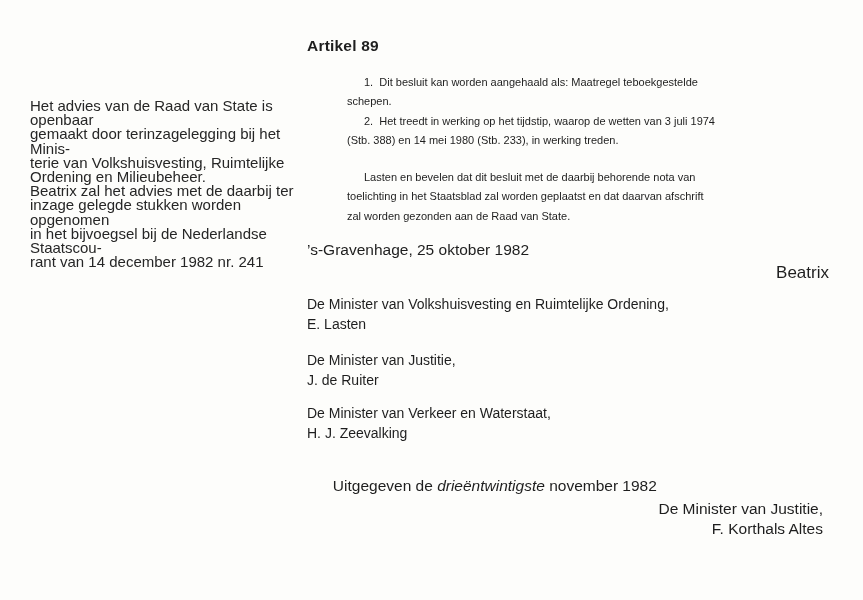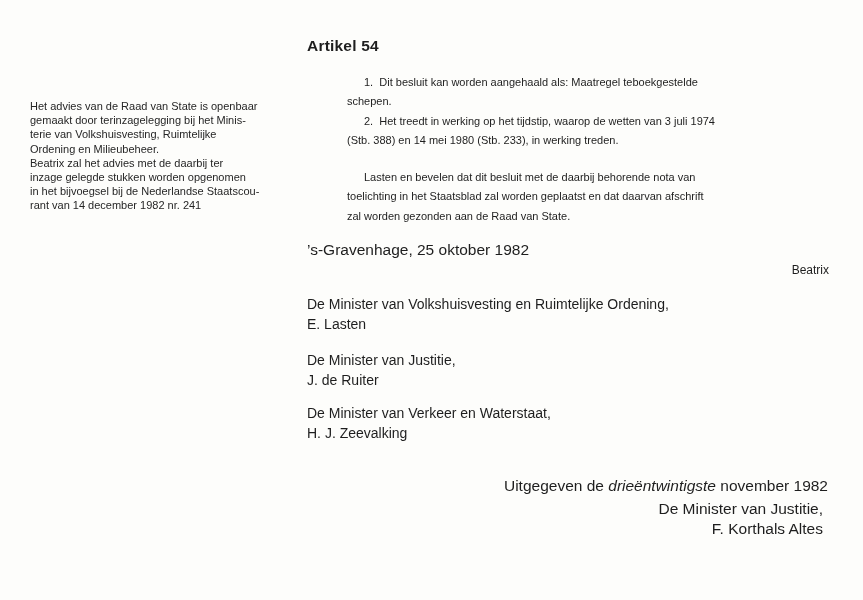--- a/index.html
+++ b/index.html
@@ -15,21 +15,21 @@
     overflow: hidden;
     font-family: "Liberation Sans", "DejaVu Sans", sans-serif;
     color: #1e1e1e;
   }
   
   .margin-note {
     position: absolute;
     left: 30px;
     top: 99px;
     width: 272px;
-    font-size: 11px;
+    font-size: 15px;
     line-height: 14.2px;
     color: #262626;
   }
   .margin-note .line { white-space: pre-wrap; }
 
   
   .main-col {
     position: absolute;
     left: 307px;
     width: 541px;
@@ -50,30 +50,29 @@
 
   .clauses { top: 73px; }
   .promulgation { top: 168px; }
   .dateline { top: 241px; font-size: 15.5px; white-space: pre-wrap; }
 
   .royal-sign {
     top: 263px;
     text-align: right;
     padding-right: 19px;
     box-sizing: border-box;
-    font-size: 12px;
+    font-size: 17px;
   }
   .minister { font-size: 14px; line-height: 19.8px; }
   .minister-1 { top: 295px; }
   .minister-2 { top: 351px; }
   .minister-3 { top: 404px; }
 
   .issued {
     top: 459px;
-    text-align: right;
     padding-right: 20px;
     box-sizing: border-box;
     font-size: 15.5px;
     white-space: pre-wrap;
   }
   .issued .it { font-style: italic; }
 
   .countersign {
     top: 499px;
     text-align: right;
@@ -94,21 +93,21 @@
     <div class="line">terie van Volkshuisvesting, Ruimtelijke</div>
     <div class="line">Ordening en Milieubeheer.</div>
     <div class="line">Beatrix zal het advies met de daarbij ter</div>
     <div class="line">inzage gelegde stukken worden opgenomen</div>
     <div class="line">in het bijvoegsel bij de Nederlandse Staatscou-</div>
     <div class="line">rant van 14 december 1982 nr. 241</div>
   </div>
 
   <div class="main-col">
 
-    <div class="abs heading">Artikel 54</div>
+    <div class="abs heading">Artikel 89</div>
 
     <div class="abs body-block clauses">
       <div class="line indent">1.  Dit besluit kan worden aangehaald als: Maatregel teboekgestelde</div>
       <div class="line">schepen.</div>
       <div class="line indent">2.  Het treedt in werking op het tijdstip, waarop de wetten van 3 juli 1974</div>
       <div class="line">(Stb. 388) en 14 mei 1980 (Stb. 233), in werking treden.</div>
     </div>
 
     <div class="abs body-block promulgation">
       <div class="line indent">Lasten en bevelen dat dit besluit met de daarbij behorende nota van</div>

